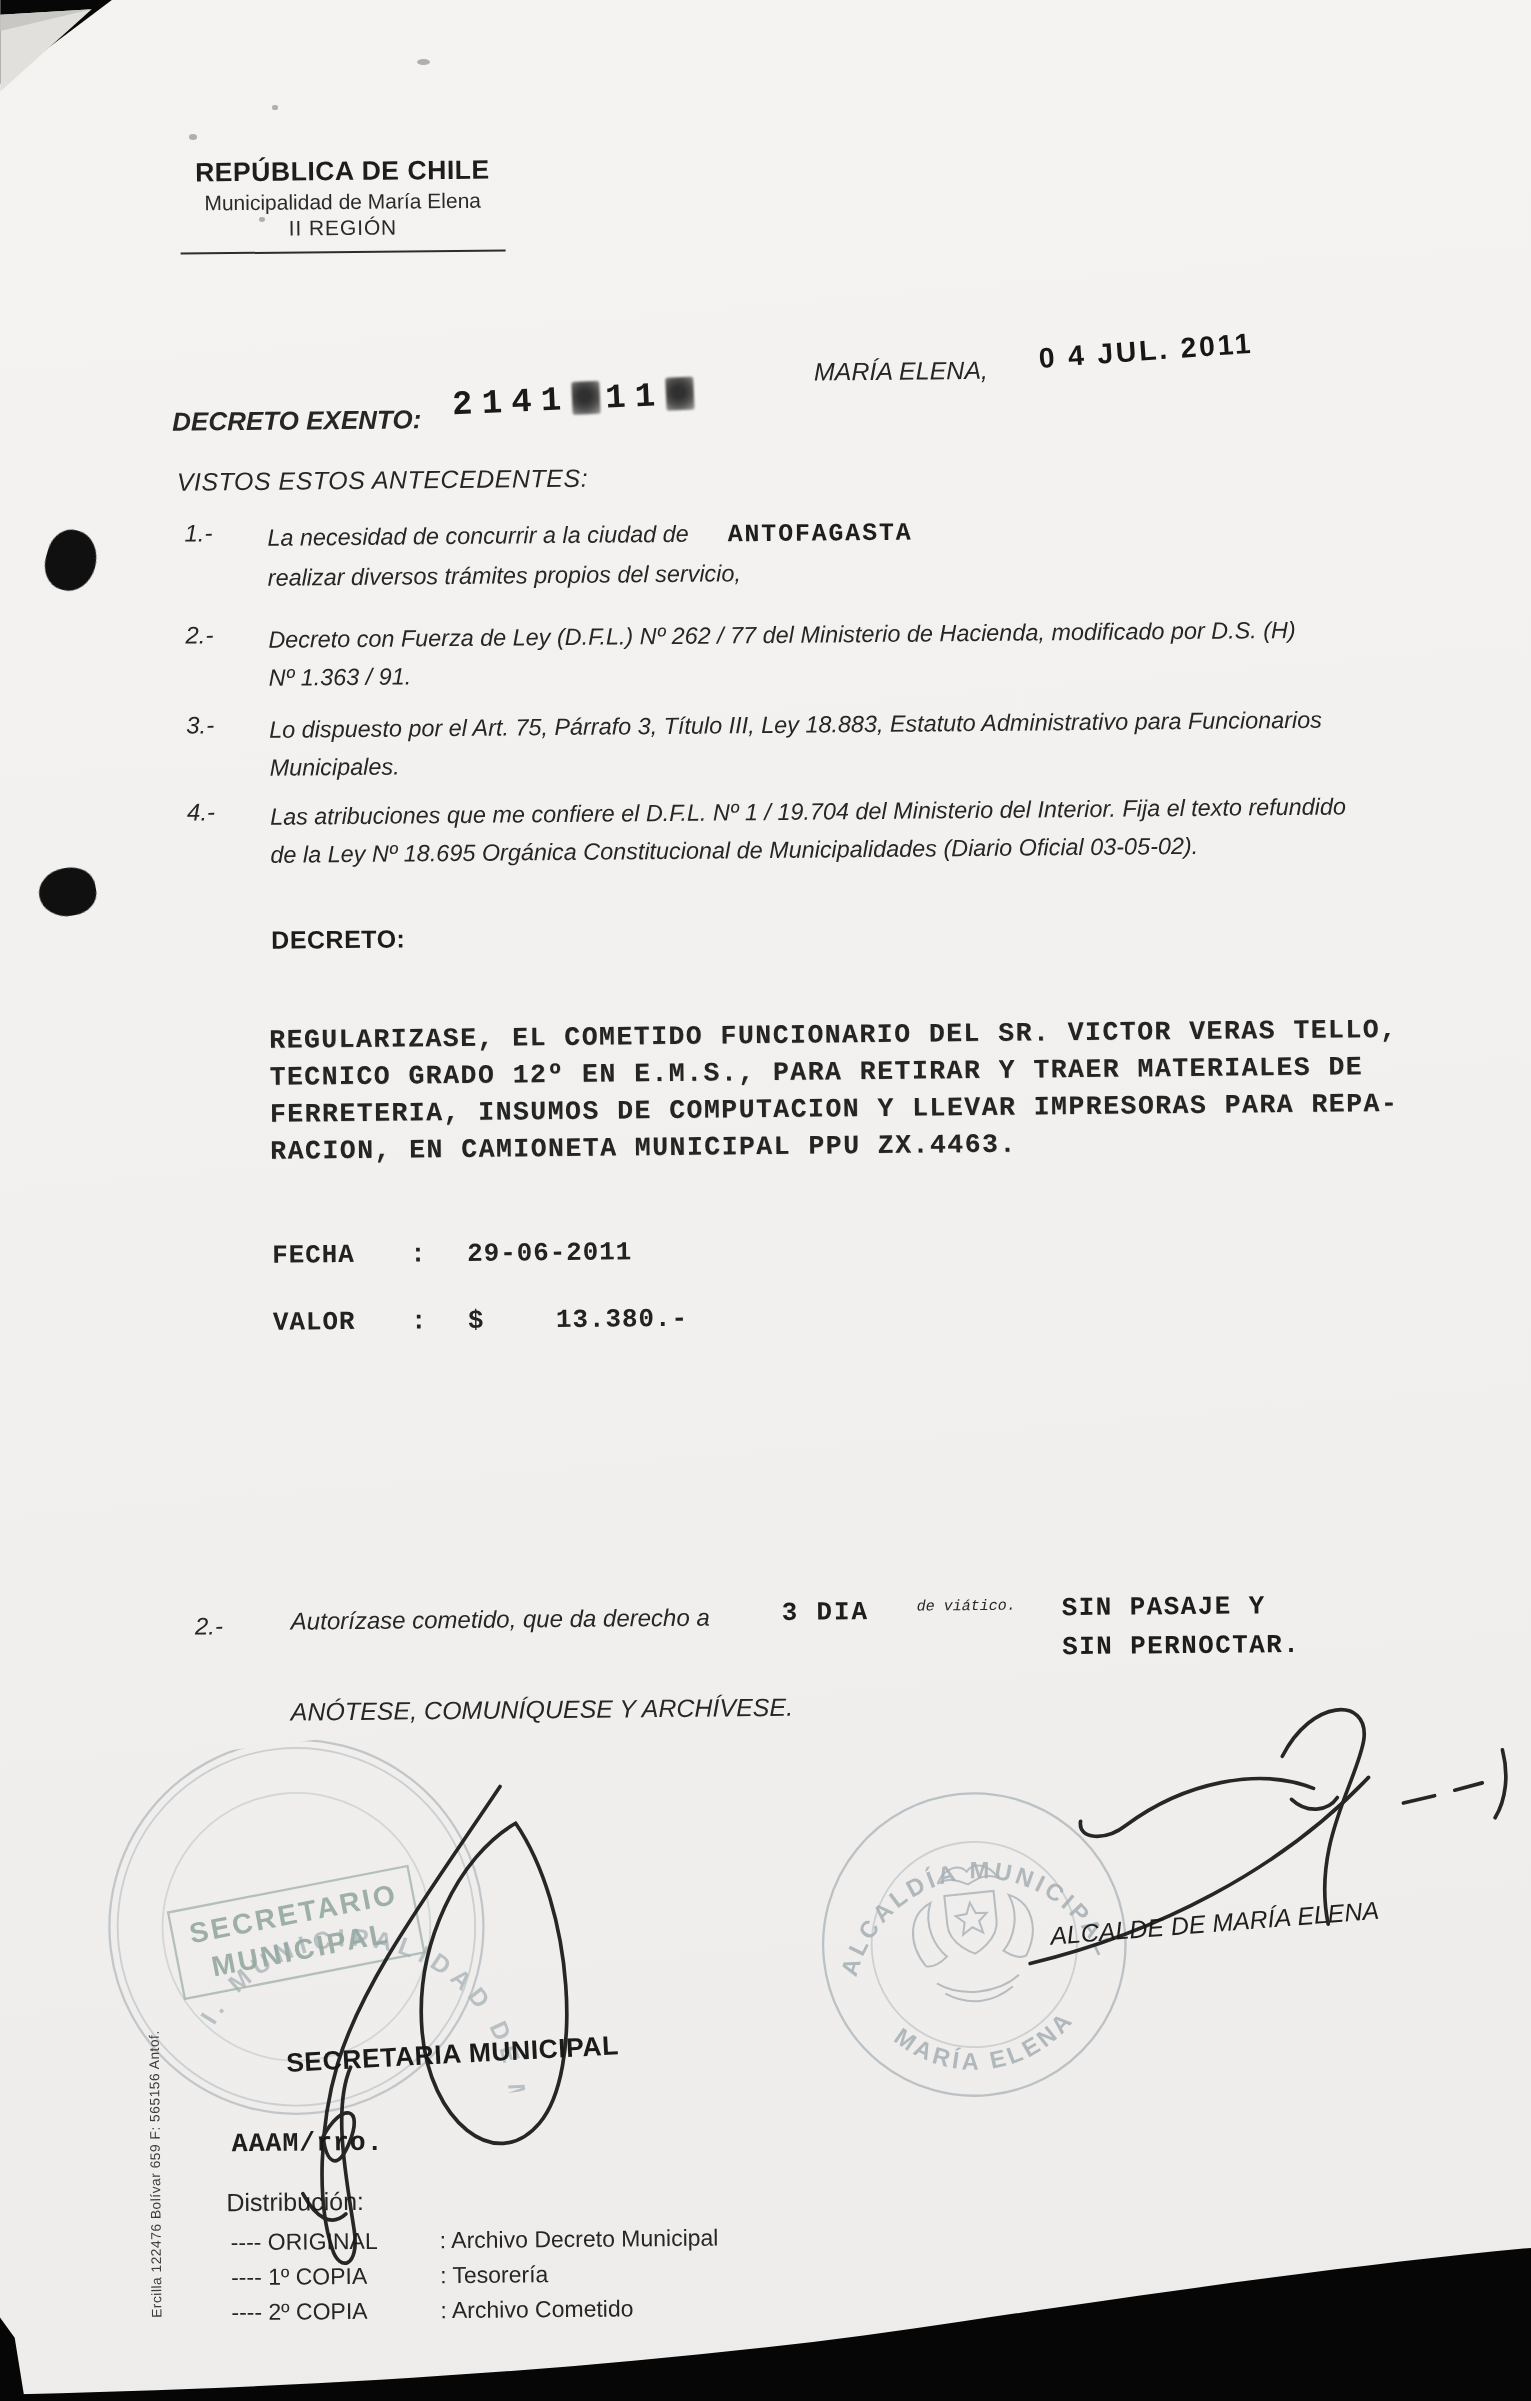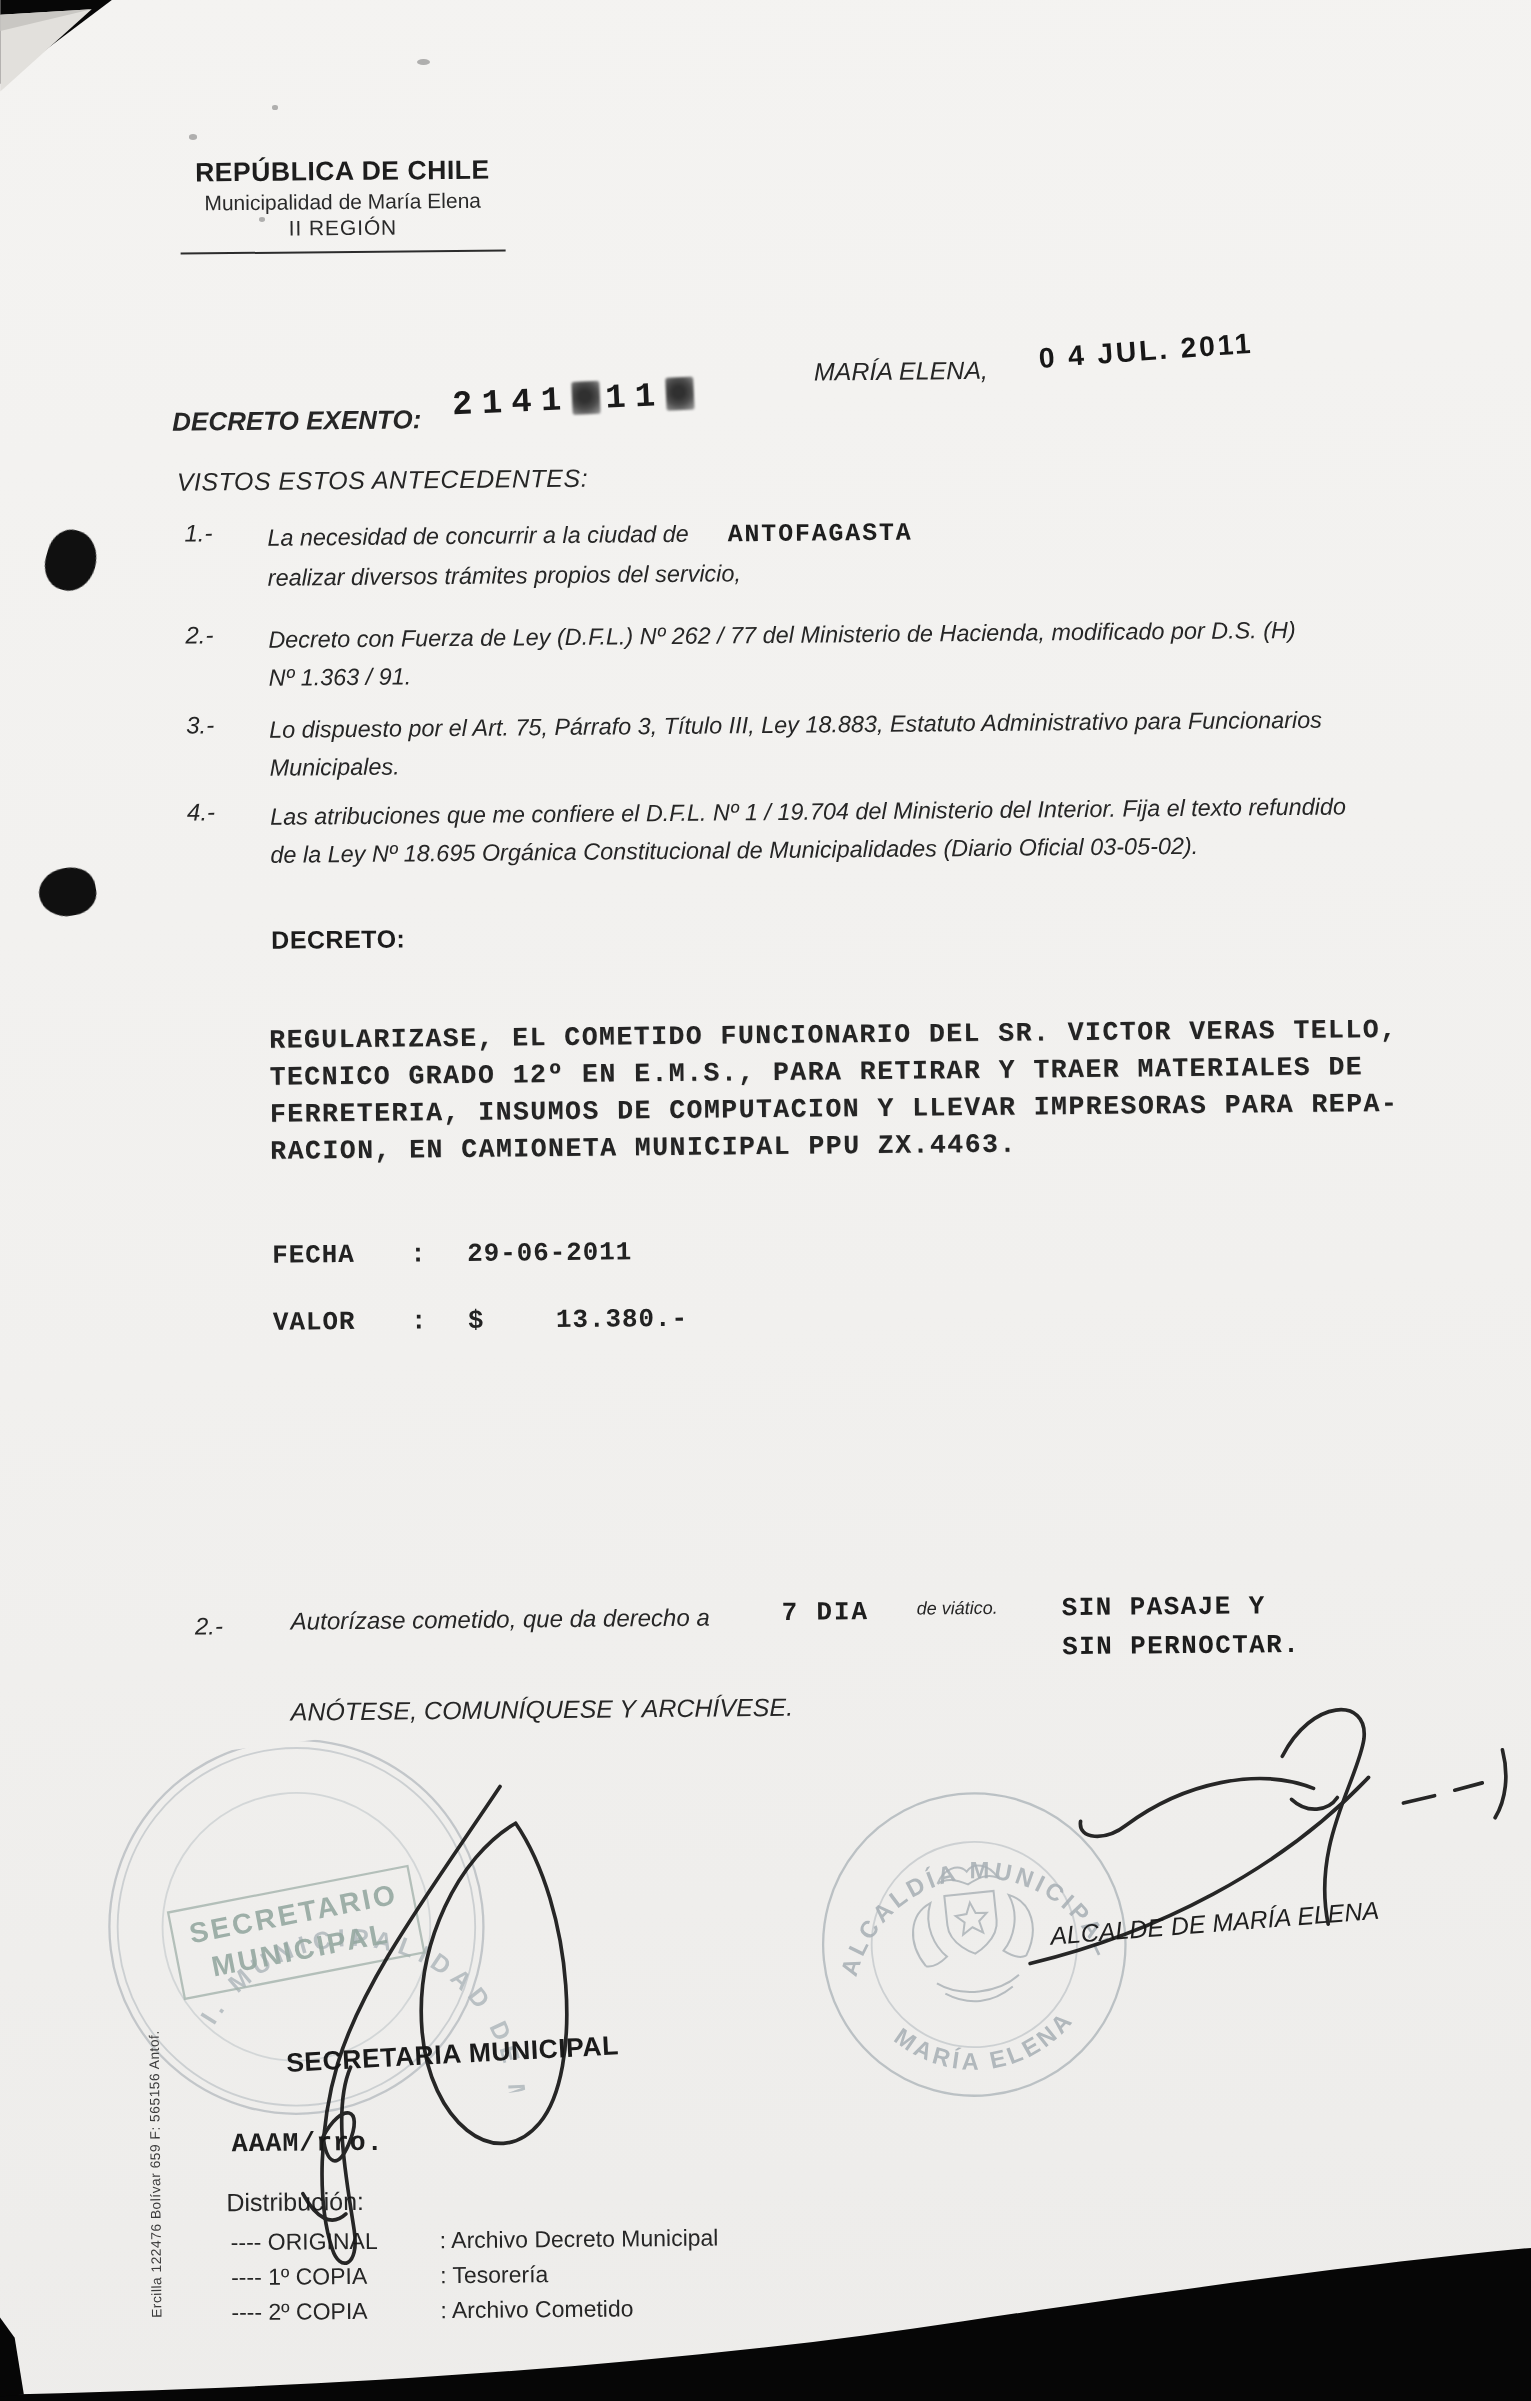--- a/index.html
+++ b/index.html
@@ -33,21 +33,21 @@
   .typedpar{left:268px;top:1018px;font-size:26.6px;line-height:37px;letter-spacing:1.4px;font-weight:bold;color:#242424;text-shadow:0.4px 0.4px 0 rgba(40,40,40,.25);}
 
   .kvrow{font-size:26px;font-weight:bold;letter-spacing:0.9px;color:#222;}
   .kv-label{display:inline-block;width:138px;}
   .kv-colon{display:inline-block;width:57px;}
   .kv-cur{display:inline-block;width:88px;}
 
   .auth-num{left:188px;top:1607px;font-size:24px;}
   .auth-before{left:284px;top:1603px;font-size:24px;}
   .auth-days{left:775px;top:1598px;font-size:26px;font-weight:bold;letter-spacing:1.8px;}
-  .auth-after{left:910px;top:1600px;font-size:18px;}
+  .auth-after{left:910px;top:1600px;font-size:15px;font-family:Liberation Mono, monospace;}
   .auth-note{left:1055px;top:1592px;font-size:26px;font-weight:bold;letter-spacing:1.4px;line-height:39px;color:#1d1d1d;}
 
   .closing{left:283px;top:1693px;font-size:25px;}
 
   .alcalde-t{left:1040px;top:1913px;font-size:25px;transform:rotate(-4deg);color:#1f1f1f;}
   .secretaria-t{left:275px;top:2036px;font-size:26.6px;font-weight:bold;letter-spacing:0.5px;transform:rotate(-2.5deg);color:#1b1b1b;}
   .initials{left:220px;top:2124px;font-size:26.6px;font-weight:bold;letter-spacing:0.9px;}
 
   .dist-h{left:214px;top:2183px;font-size:25px;}
   .dist-rows{left:218px;top:2220px;font-size:23px;line-height:35px;}
@@ -175,21 +175,21 @@
 
       <div class="abs mono kvrow" style="left:269px;top:1236px;">
         <span class="kv-label">FECHA</span><span class="kv-colon">:</span><span>29-06-2011</span>
       </div>
       <div class="abs mono kvrow" style="left:269px;top:1303px;">
         <span class="kv-label">VALOR</span><span class="kv-colon">:</span><span class="kv-cur">$</span><span>13.380.-</span>
       </div>
 
       <span class="abs it auth-num">2.-</span>
       <span class="abs it auth-before">Autorízase cometido, que da derecho a</span>
-      <span class="abs mono auth-days">7 DIA</span>
+      <span class="abs mono auth-days">3 DIA</span>
       <span class="abs it auth-after">de viático.</span>
       <div class="abs mono auth-note">
         <div>SIN PASAJE Y</div>
         <div>SIN PERNOCTAR.</div>
       </div>
 
       <div class="abs it closing">ANÓTESE, COMUNÍQUESE Y ARCHÍVESE.</div>
 
       <div class="abs it alcalde-t">ALCALDE DE MARÍA ELENA</div>
       <div class="abs sans secretaria-t">SECRETARIA MUNICIPAL</div>

